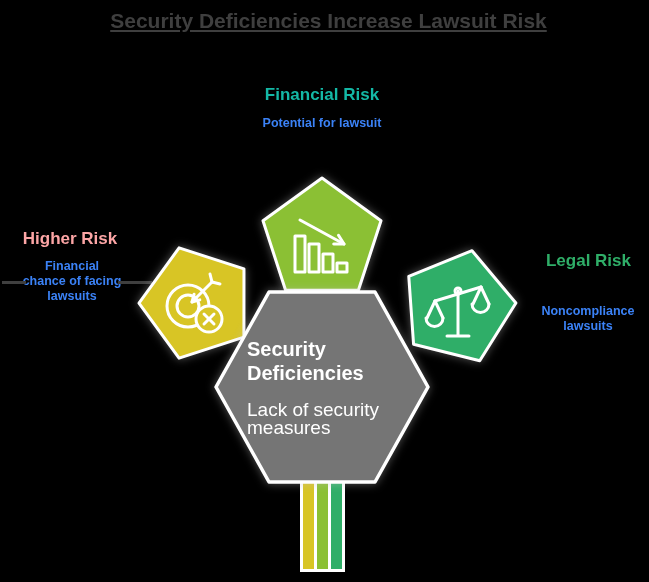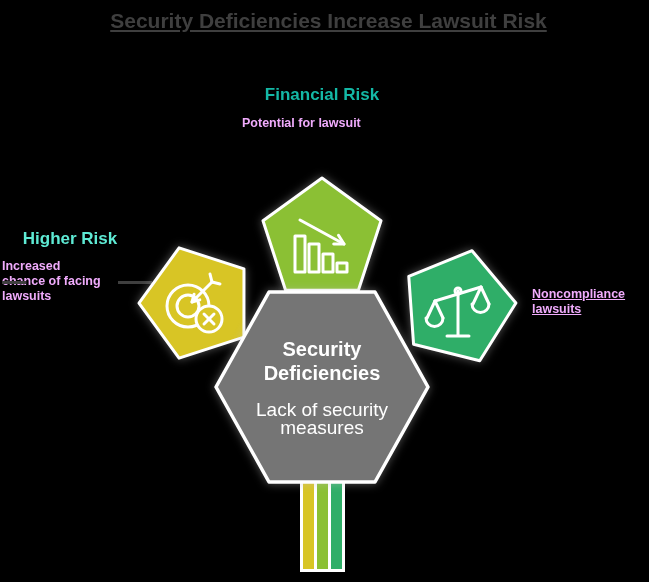--- a/index.html
+++ b/index.html
@@ -2,38 +2,38 @@
 <html><head>
 <meta charset="utf-8">
 <style>
   html,body{margin:0;padding:0;background:#000;}
   .canvas{position:relative;width:649px;height:582px;background:#000;overflow:hidden;
           font-family:"Liberation Sans",sans-serif;}
   .title{position:absolute;top:9px;left:4px;width:649px;text-align:center;
          font-size:21px;font-weight:bold;color:#3f3f3f;text-decoration:underline;}
   .branch-label{position:absolute;font-size:17px;font-weight:bold;text-align:center;}
   .branch-label.financial{top:85px;left:222px;width:200px;color:#14b8a6;}
-  .branch-label.higher{top:229px;left:0px;width:140px;color:#5eead4;}
+  .branch-label.higher{top:229px;left:0px;width:140px;color:#fca5a5;}
   .branch-label.legal{top:251px;left:528px;width:121px;color:#2fae68;}
-  .branch-desc{position:absolute;font-size:12.5px;line-height:15px;color:#f0abfc;
-               font-weight:bold;}
+  .branch-desc{position:absolute;font-size:12.5px;line-height:15px;color:#3b82f6;
+               text-align:center;font-weight:bold;}
   .branch-desc.financial{top:116px;left:242px;width:160px;}
   .branch-desc.higher{top:259px;left:2px;width:140px;}
-  .branch-desc.legal{top:287px;left:532px;width:112px;text-decoration:underline;}
+  .branch-desc.legal{top:304px;left:532px;width:112px;}
   .dash{position:absolute;height:3px;background:#3f3f3f;}
   .dash.left{top:281px;left:2px;width:24px;}
   .dash.right{top:281px;left:118px;width:34px;}
   .pent{position:absolute;width:160px;height:160px;
         filter:drop-shadow(0 0 5px rgba(190,190,190,.45));}
   .pent.green{left:242px;top:160px;z-index:1;}
   .pent.yellow{left:117px;top:223px;z-index:1;}
   .pent.teal{left:378px;top:227px;z-index:1;}
   .hexsvg{position:absolute;left:210px;top:287px;width:224px;height:200px;z-index:2;
           filter:drop-shadow(0 0 5px rgba(190,190,190,.45));}
-  .hex-text{position:absolute;left:247px;top:337px;width:150px;text-align:center;z-index:3;color:#fff;}
+  .hex-text{position:absolute;left:247px;top:337px;width:150px;text-align:left;z-index:3;color:#fff;}
   .hex-title{font-size:20px;font-weight:bold;line-height:24px;}
   .hex-sub{font-size:19px;line-height:18px;margin-top:16px;}
   .stem{position:absolute;left:300px;top:470px;height:99px;background:#fff;
         display:flex;gap:3px;padding:0 3px 3px 3px;z-index:0;}
   .stripe{width:11px;height:100%;}
   .icon-stroke{stroke:#fff;stroke-width:3;fill:none;stroke-linecap:round;stroke-linejoin:round;}
 </style>
 </head>
 <body>
 
@@ -41,27 +41,28 @@
 
   <div class="title">Security Deficiencies Increase Lawsuit Risk</div>
 
   <div class="branch-label financial">Financial Risk</div>
   <div class="branch-desc financial">
     <div>Potential for lawsuit</div>
   </div>
 
   <div class="branch-label higher">Higher Risk</div>
   <div class="branch-desc higher">
-    <div>Increased</div>
+    <div>Financial</div>
     <div>chance of facing</div>
     <div>lawsuits</div>
   </div>
   <div class="dash left"></div>
   <div class="dash right"></div>
 
+  <div class="branch-label legal">Legal Risk</div>
   <div class="branch-desc legal">
     <div>Noncompliance</div>
     <div>lawsuits</div>
   </div>
 
   <svg class="pent green" viewBox="-80 -80 160 160">
     <polygon points="0,-62 59,-19.2 36.4,50.2 -36.4,50.2 -59,-19.2" stroke="#fff" stroke-width="3" stroke-linejoin="round" fill="#8bc034"></polygon>
     <g class="icon-stroke" transform="translate(0,6)">
       <rect x="-27" y="-10" width="10" height="36"></rect>
       <rect x="-13" y="-2" width="10" height="28"></rect>

